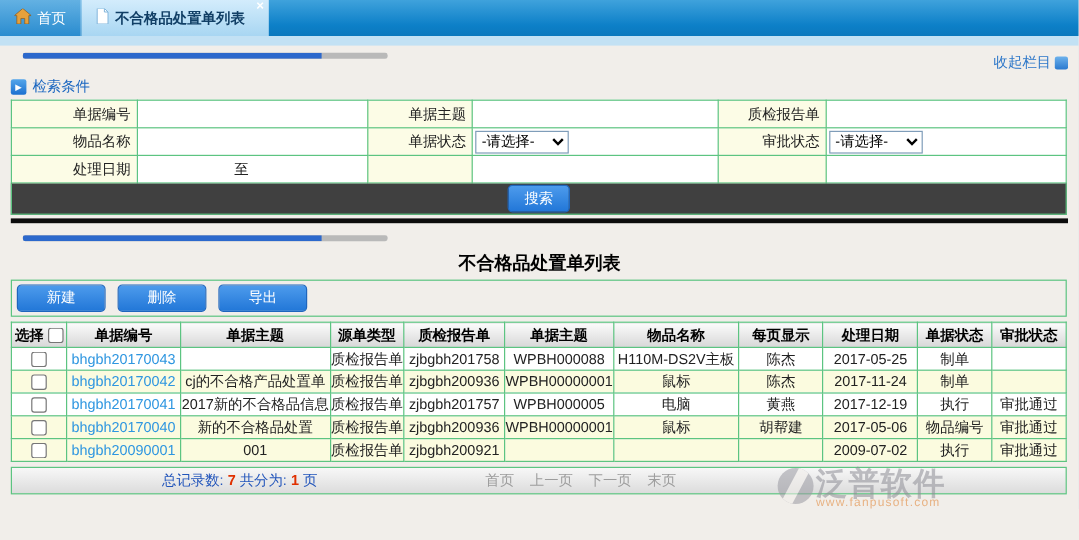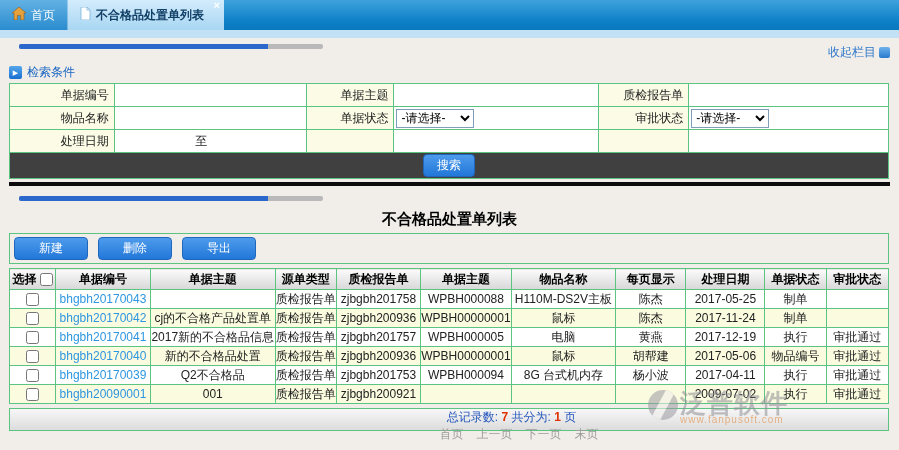--- a/index.html
+++ b/index.html
@@ -60,21 +60,21 @@
   table.grid { width:880px; border-collapse:collapse; background:#ffffff; margin-top:4px; }
   table.grid th { border:1px solid #5cc481; height:21px; background:linear-gradient(180deg,#fbfbfb,#d7d7d7);
                   font-weight:bold; font-size:12px; color:#000; text-align:center; }
   table.grid td { border:1px solid #5cc481; height:19px; text-align:center; color:#222; font-size:12px;
                   overflow:hidden; white-space:nowrap; }
   table.grid tr.alt td { background:#fbfbdf; }
   table.grid td.link { color:#2e96e0; cursor:pointer; }
   table.grid input[type=checkbox], .sel-head input[type=checkbox] { width:13px; height:13px; vertical-align:middle; margin:0; }
 
   .footer-bar { margin-top:4px; width:880px; height:23px; border:1px solid #5cc481;
-                background:linear-gradient(180deg,#f7f7f7,#dcdcdc); display:flex; align-items:center;flex-direction:column; }
+                background:linear-gradient(180deg,#f7f7f7,#dcdcdc); display:flex; align-items:center; }
   .records { color:#2255bb; margin-left:125px; }
   .records b { color:#e03000; font-weight:bold; }
   .pager { color:#9d9d9d; margin-left:140px; display:flex; gap:13px; }
   .pager span { cursor:pointer; }
   .perpage { margin-left:auto; margin-right:5px; display:flex; align-items:center; gap:4px; color:#2b5dbb; }
   .perpage input { width:34px; height:17px; border:1px solid #9aa8b5; font-size:12px; padding:0 2px; background:#fff; }
   .go-btn { background:linear-gradient(180deg,#3d82e8,#1d5fc6); border:1px solid #1a54ae; border-radius:9px;
             color:#fff; font-weight:bold; font-size:12px; padding:2px 13px; cursor:pointer; }
 
   .watermark { position:absolute; left:648px; top:390px; opacity:.55; display:flex; align-items:flex-start; gap:2px;
@@ -264,33 +264,20 @@
             <td>新的不合格品处置</td>
             <td>质检报告单</td>
             <td>zjbgbh200936</td>
             <td>WPBH00000001</td>
             <td>鼠标</td>
             <td>胡帮建</td>
             <td>2017-05-06</td>
             <td>物品编号</td>
             <td>审批通过</td>
           </tr>
-          <tr>
-            <td><input type="checkbox" style=""></td>
-            <td class="link">bhgbh20170039</td>
-            <td>Q2不合格品</td>
-            <td>质检报告单</td>
-            <td>zjbgbh201753</td>
-            <td>WPBH000094</td>
-            <td>8G 台式机内存</td>
-            <td>杨小波</td>
-            <td>2017-04-11</td>
-            <td>执行</td>
-            <td>审批通过</td>
-          </tr>
           <tr class="alt">
             <td><input type="checkbox" style=""></td>
             <td class="link">bhgbh20090001</td>
             <td>001</td>
             <td>质检报告单</td>
             <td>zjbgbh200921</td>
             <td></td>
             <td></td>
             <td></td>
             <td>2009-07-02</td>

